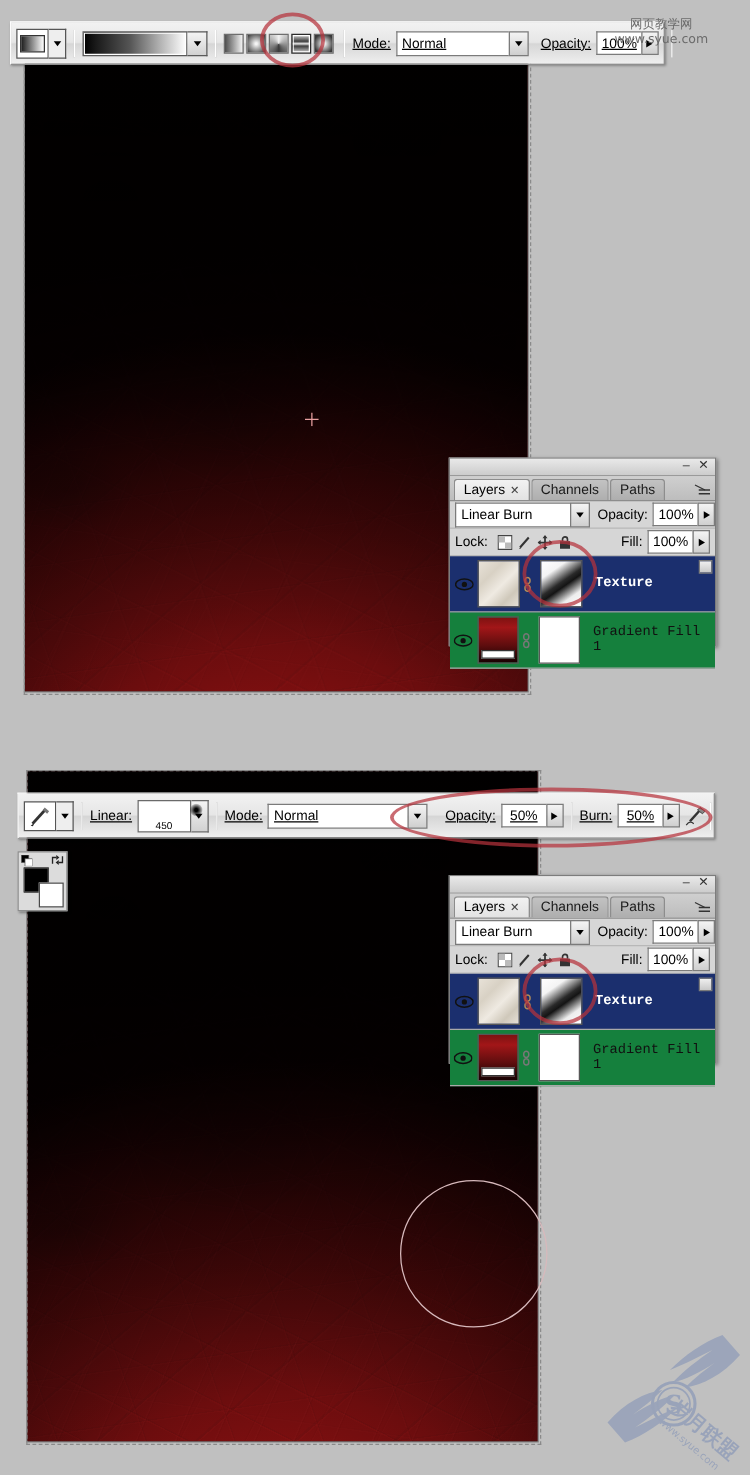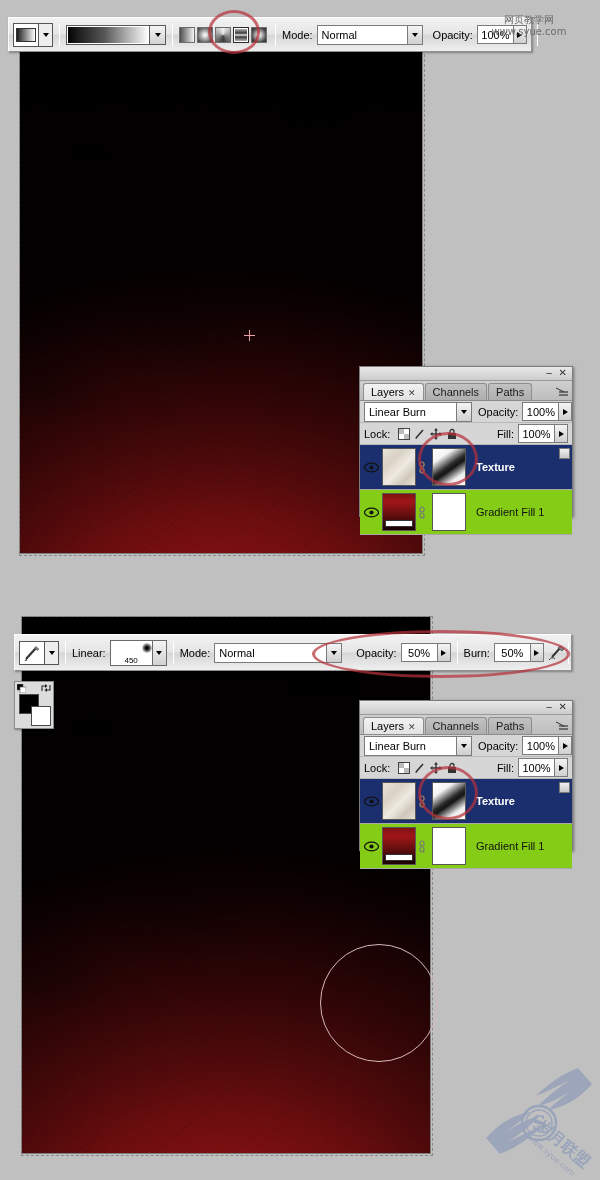--- a/index.html
+++ b/index.html
@@ -63,20 +63,21 @@
   
   .optbar{
     position:absolute;
     background:linear-gradient(to bottom,#f2f2f2 0%,#e6e6e6 48%,#d6d6d6 52%,#efefef 100%);
     border:1px solid #8f8f8f;
     border-top-color:#ffffff;border-left-color:#fdfdfd;
     box-shadow:1px 1px 2px rgba(0,0,0,.35);
     display:flex;align-items:center;
     padding:0 4px;
     box-sizing:border-box;
+    text-decoration:underline;
   }
   .sep{width:1px;height:22px;background:#9a9a9a;border-right:1px solid #fff;margin:0 6px;}
   .lbl{white-space:nowrap;margin-right:4px;font-size:11px;}
 
   
   .toolpreset{display:flex;align-items:center;height:26px;}
   .toolpreset .ticon{
     width:26px;height:24px;border:1px solid #555;background:#fff;
     display:flex;align-items:center;justify-content:center;box-sizing:border-box;
   }
@@ -135,21 +136,21 @@
     width:14px;height:19px;border:1px solid #7b7b7b;
     background:linear-gradient(to bottom,#f4f4f4,#cfcfcf);
     display:flex;align-items:center;justify-content:center;box-sizing:border-box;
   }
   .tri-r{width:0;height:0;border-top:3px solid transparent;border-bottom:3px solid transparent;border-left:5px solid #000;}
 
   
   .brushprev{display:flex;align-items:center;height:26px;}
   .brushprev .bp{
     width:28px;height:26px;border:1px solid #6a6a6a;background:#fff;
-    display:flex;flex-direction:column;align-items:flex-end;justify-content:flex-start;
+    display:flex;flex-direction:column;align-items:flex-start;justify-content:flex-start;
     box-sizing:border-box;position:relative;padding-left:41px;
   }
   .brushprev .dot{
     width:10px;height:10px;margin-top:2px;border-radius:50%;
     background:radial-gradient(circle,#000 18%,rgba(0,0,0,.55) 46%,rgba(0,0,0,0) 80%);
   }
   .brushprev .bsz{position:absolute;bottom:0;left:0;right:0;text-align:center;font-size:8px;line-height:9px;}
   .brushprev .bd{
     width:14px;height:26px;border:1px solid #6a6a6a;border-left:none;
     background:linear-gradient(to bottom,#f4f4f4,#d2d2d2);
@@ -194,33 +195,33 @@
   .p-menu{position:absolute;right:3px;bottom:2px;width:14px;height:13px;}
   .p-row{
     display:flex;align-items:center;height:22px;padding:0 4px;
     border-bottom:1px solid #b8b8b8;box-sizing:border-box;
   }
   .lockicons{display:flex;align-items:center;gap:4px;margin-left:4px;}
   .li{width:12px;height:12px;display:block;}
   .layer{
     display:flex;align-items:center;height:45px;
     border-bottom:1px solid #a9a9a9;position:relative;box-sizing:border-box;
-    background:#84cc16;
+    background:#15803d;
   }
   .layer.sel{background:#1b2f6e;}
   .layer.sel .lname{color:#fff;font-weight:bold;}
   .eye{width:22px;display:flex;align-items:center;justify-content:center;}
   .thumb{width:34px;height:38px;border:1px solid #575757;box-sizing:border-box;}
   .thumb.paper{background:linear-gradient(135deg,#e8e2d8 0%,#d8d1c4 30%,#efeae2 55%,#cfc8ba 78%,#e6e0d6 100%);}
   .thumb.redfill{background:linear-gradient(to bottom,#7d1212 0%,#a21618 22%,#5e0d0e 62%,#2a0405 88%,#1a0203 100%);position:relative;}
   .thumb.redfill:after{content:"";position:absolute;left:2px;right:2px;bottom:3px;height:5px;background:#fff;border:1px solid #333;}
   .thumb.mask-grad{background:linear-gradient(145deg,#ffffff 0%,#f4f4f4 24%,#2a2a2a 48%,#141414 56%,#ededed 78%,#ffffff 100%);}
   .thumb.mask-white{background:#ffffff;}
   .link{width:12px;display:flex;align-items:center;justify-content:center;}
-  .lname{margin-left:10px;font-size:11px;color:#111;}
+  .lname{margin-left:10px;font-size:11px;color:#111;font-family:Liberation Mono, monospace;}
   .scrollbtn{
     position:absolute;right:2px;top:3px;width:11px;height:11px;
     background:linear-gradient(to bottom,#f0f0f0,#c8c8c8);border:1px solid #7b7b7b;
     display:flex;align-items:center;justify-content:center;box-sizing:border-box;
   }
 
   
   .wm{
     position:absolute;color:#6b6b6b;font-size:10px;line-height:12px;
     text-align:center;font-family:"DejaVu Sans", sans-serif;

